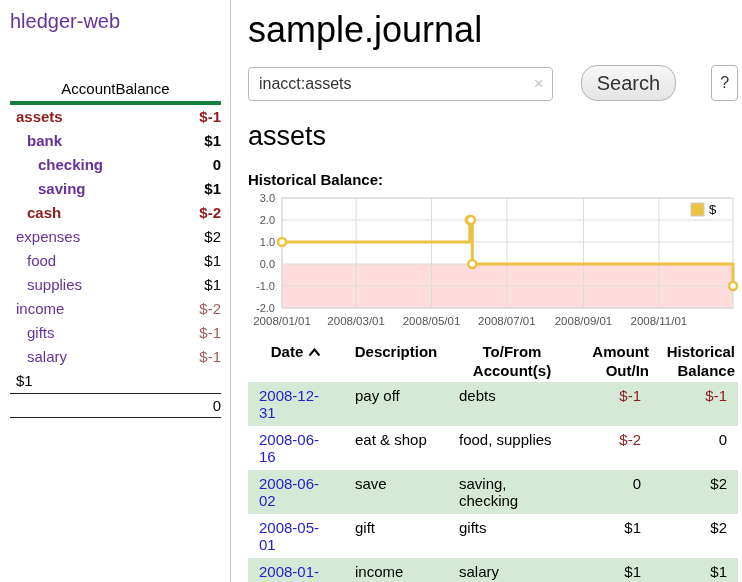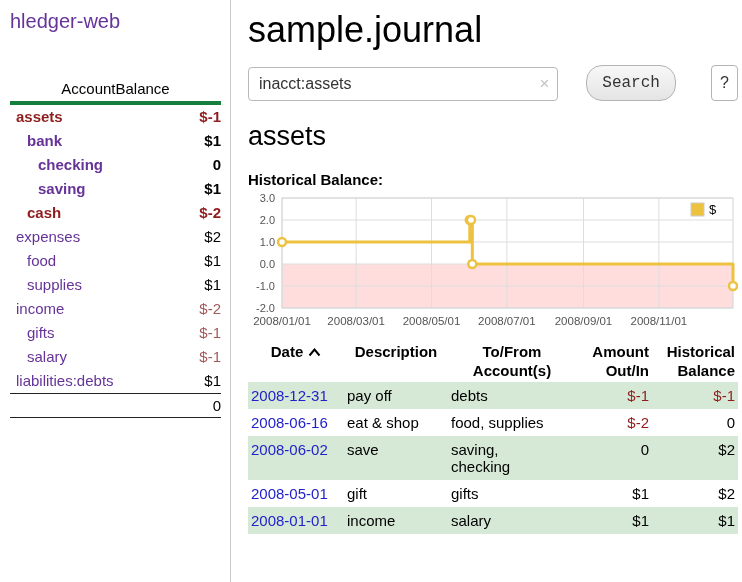--- a/index.html
+++ b/index.html
@@ -19,31 +19,31 @@
   .neg-muted{color:var(--negative-muted) !important;}
   .acct-total{border-top:1px solid #222;border-bottom:1px solid #222;text-align:right;font-size:15px;line-height:23px;}
 
   
   #main{position:absolute;left:248px;top:0;width:490px;}
   h1{font-size:36px;font-weight:400;margin:9px 0 0 0;letter-spacing:0;}
   .search-row{margin-top:14px;display:flex;align-items:flex-end;gap:16px;}
   .search-box{position:relative;width:356px;}
   .search-box input{width:100%;height:34px;box-sizing:border-box;border:1px solid #b9b9b9;border-radius:4px;font-size:16px;padding:0 30px 0 10px;color:#333;font-family:"Liberation Sans",sans-serif;outline:none;}
   .clear-icon{position:absolute;right:9px;top:7px;color:#c4c4c4;font-size:17px;cursor:pointer;}
-  .search-button{margin-left:12px;height:36px;padding:0 15px;font-size:16px;color:#333;background:linear-gradient(#f8f8f8,#e4e4e4);border:1px solid #b4b4b4;border-radius:16px;cursor:pointer;font-family:Liberation Mono, monospace;}
+  .search-button{margin-left:12px;height:36px;padding:0 15px;font-size:20px;color:#333;background:linear-gradient(#f8f8f8,#e4e4e4);border:1px solid #b4b4b4;border-radius:16px;cursor:pointer;font-family:Liberation Sans, sans-serif;}
   .help-button{margin-left:19px;height:36px;width:29px;font-size:16px;color:#333;background:#fff;border:1px solid #b4b4b4;border-radius:4px;cursor:pointer;font-family:"Liberation Sans",sans-serif;}
   h2{font-size:27px;font-weight:400;margin:20px 0 0 0;}
   .hist-label{margin-top:19px;font-size:15px;font-weight:bold;}
   #balance-chart-svg{margin-top:4px;display:block;}
 
   
   #register-table{border-collapse:collapse;width:490px;margin-top:12px;font-size:15px;table-layout:fixed;}
   #register-table th{text-align:center;vertical-align:top;padding:2px 3px;white-space:pre-line;font-weight:bold;line-height:19px;}
   #register-table th.num{text-align:right;}
-  #register-table td{padding:5px 3px;vertical-align:top;white-space:pre-line;line-height:17px;margin-left:47px;}
+  #register-table td{padding:5px 11px;vertical-align:top;white-space:pre-line;line-height:17px;margin-left:47px;}
   #register-table td.num{text-align:right;}
   tr.shaded{background:var(--row-green);}
   .date-link{color:var(--date-link-blue);cursor:pointer;}
   .sort-icon{display:inline-block;margin-left:5px;vertical-align:baseline;}
 </style>
 </head>
 <body>
 
 <div id="sidebar">
   <div class="app-title">
@@ -92,21 +92,20 @@
       </div>
       <div class="acct-row" style="padding-left: 17px;">
         <span class="acct-name">gifts</span>
         <span class="acct-bal neg-muted">$-1</span>
       </div>
       <div class="acct-row" style="padding-left: 17px;">
         <span class="acct-name">salary</span>
         <span class="acct-bal neg-muted">$-1</span>
       </div>
       <div class="acct-row" style="padding-left: 6px;">
-        <span class="acct-name">liabilities:debts</span>
         <span class="acct-bal">$1</span>
       </div>
     </div>
   <div class="acct-total">
     <span>0</span>
   </div>
 </div>
 
 <div id="main">
   <h1>sample.journal</h1>

